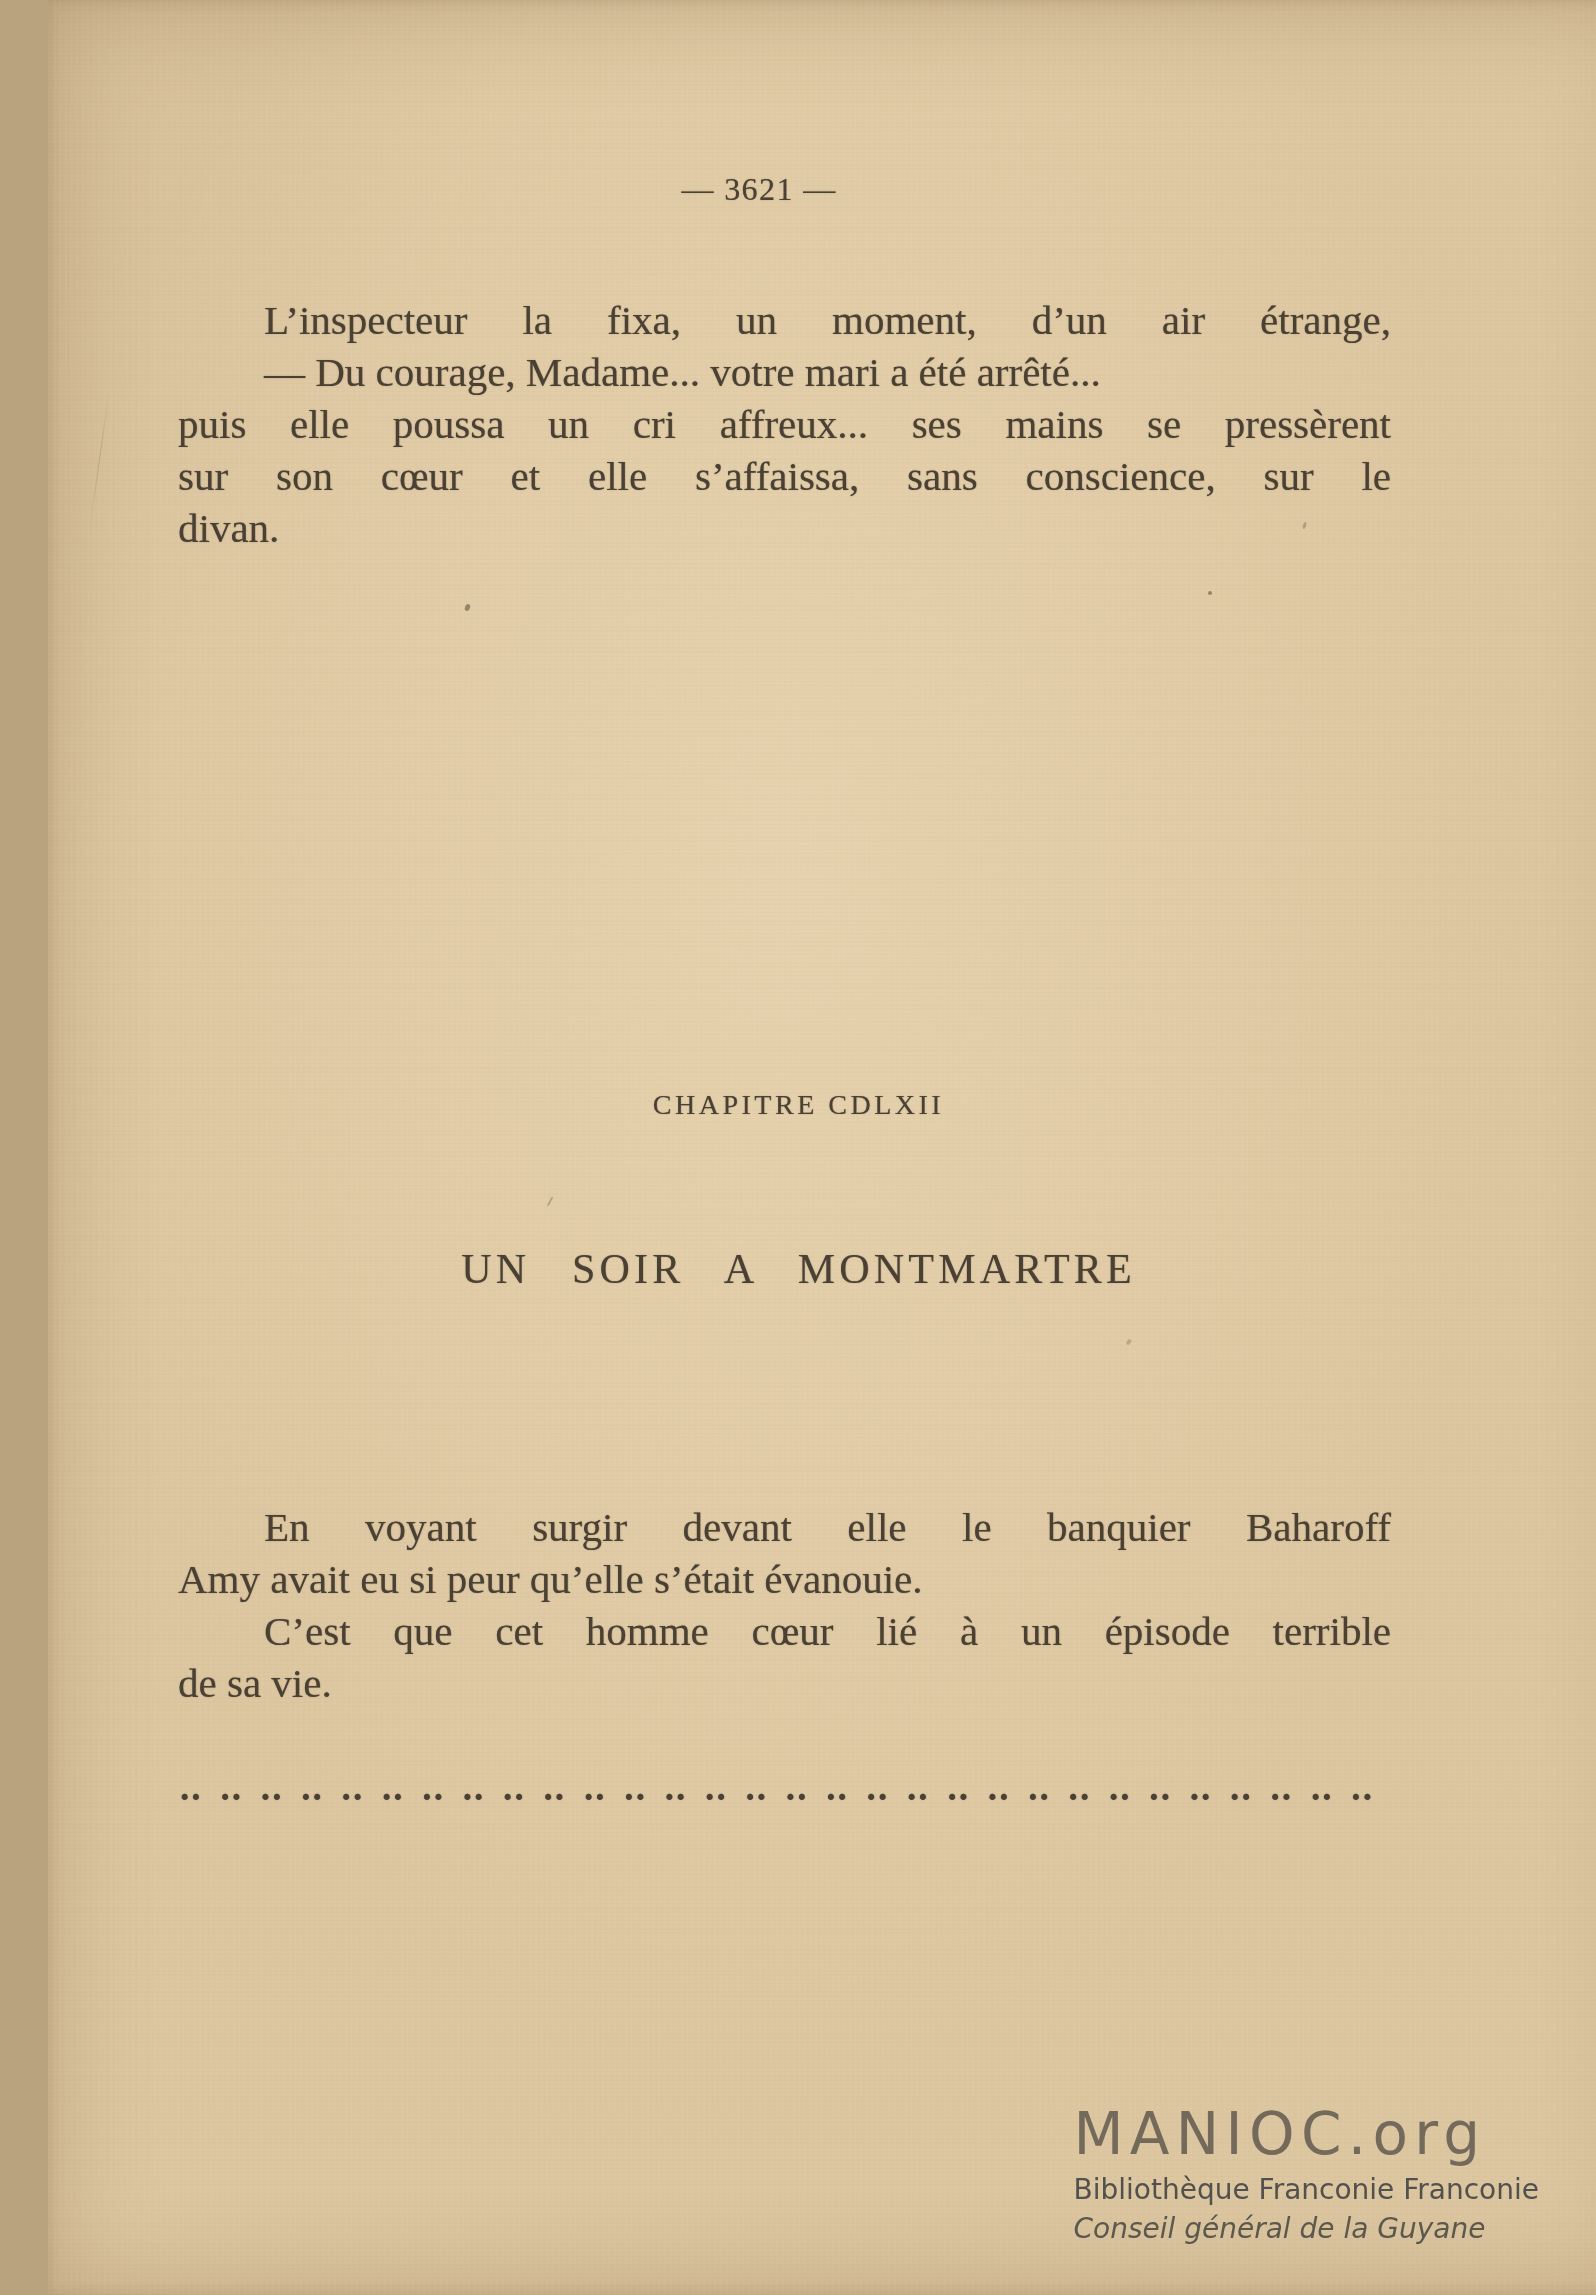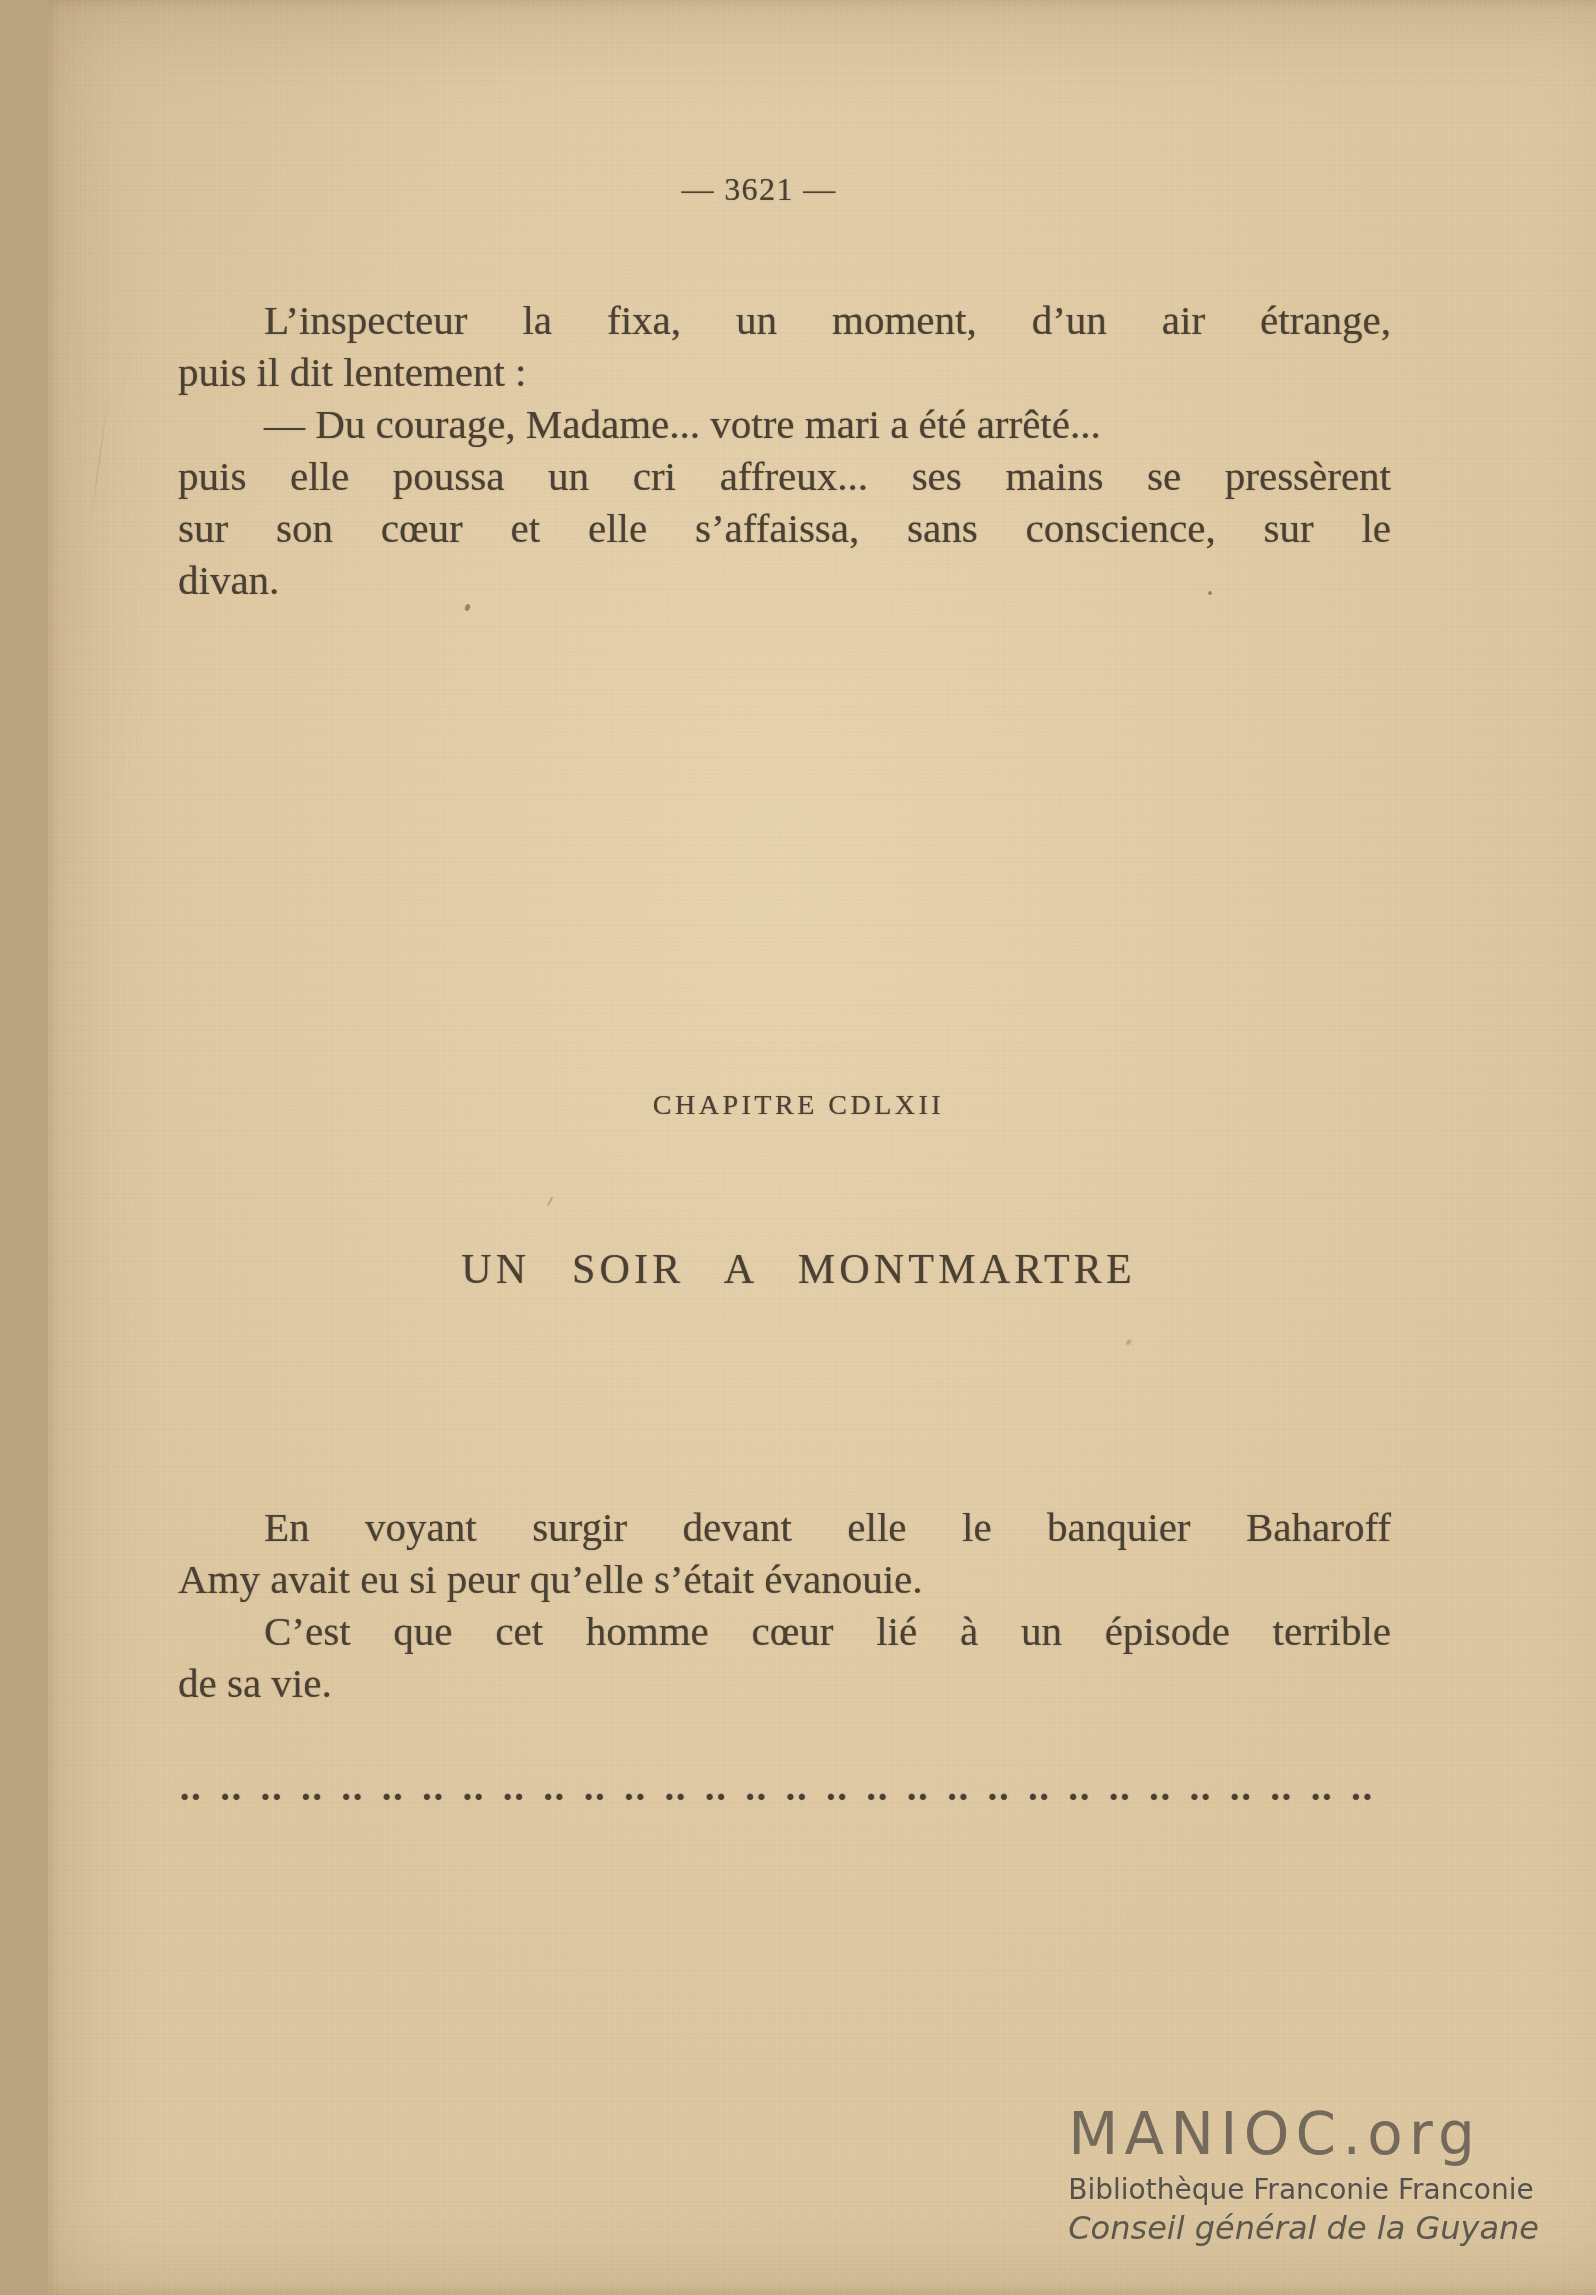--- a/index.html
+++ b/index.html
@@ -69,21 +69,21 @@
     opacity:.92;
   }
   .wm-lib{
     margin-top:10px;
     font-size:28px;line-height:30px;letter-spacing:0px;
     color:var(--wm_library,#4b4b49);
     opacity:.95;
   }
   .wm-council{
     margin-top:5.6px;
-    font-size:32px;line-height:35px;font-style:italic;
+    font-size:28px;line-height:35px;font-style:italic;
     color:var(--wm_council,#565349);
     opacity:.95;
   }
   .speck{position:absolute;background:rgba(74,62,45,.5);border-radius:50%;}
   .s1{left:417px;top:604px;width:5px;height:7px;transform:rotate(20deg);}
   .s2{left:1160px;top:591px;width:4.2px;height:4.2px;}
   .s3{left:1255px;top:522px;width:2.8px;height:7px;transform:rotate(15deg);opacity:.6;}
   .s4{left:501px;top:1196px;width:2.1px;height:11.3px;transform:rotate(28deg);opacity:.55;}
   .s5{left:1079px;top:1339px;width:3.5px;height:5.6px;transform:rotate(40deg);opacity:.5;}
   .crease{
@@ -95,21 +95,20 @@
 </head>
 <body>
 
 <div class="page">
 
   <div class="pagenum ink">— 3621 —</div>
 
   <div class="column sectionA">
 
   <div class="line ink first">L’inspecteur la fixa, un moment, d’un air étrange,</div>
-      <div class="line ink end">puis il dit lentement :</div>
       <div class="line ink first end">— Du courage, Madame... votre mari a été arrêté...</div>
       <div class="line ink">puis elle poussa un cri affreux... ses mains se pressèrent</div>
       <div class="line ink">sur son cœur et elle s’affaissa, sans conscience, sur le</div>
       <div class="line ink end">divan.</div>
     </div>
 
   <div class="chapter ink">CHAPITRE CDLXII</div>
 
   <div class="title ink">UN SOIR A MONTMARTRE</div>
 

